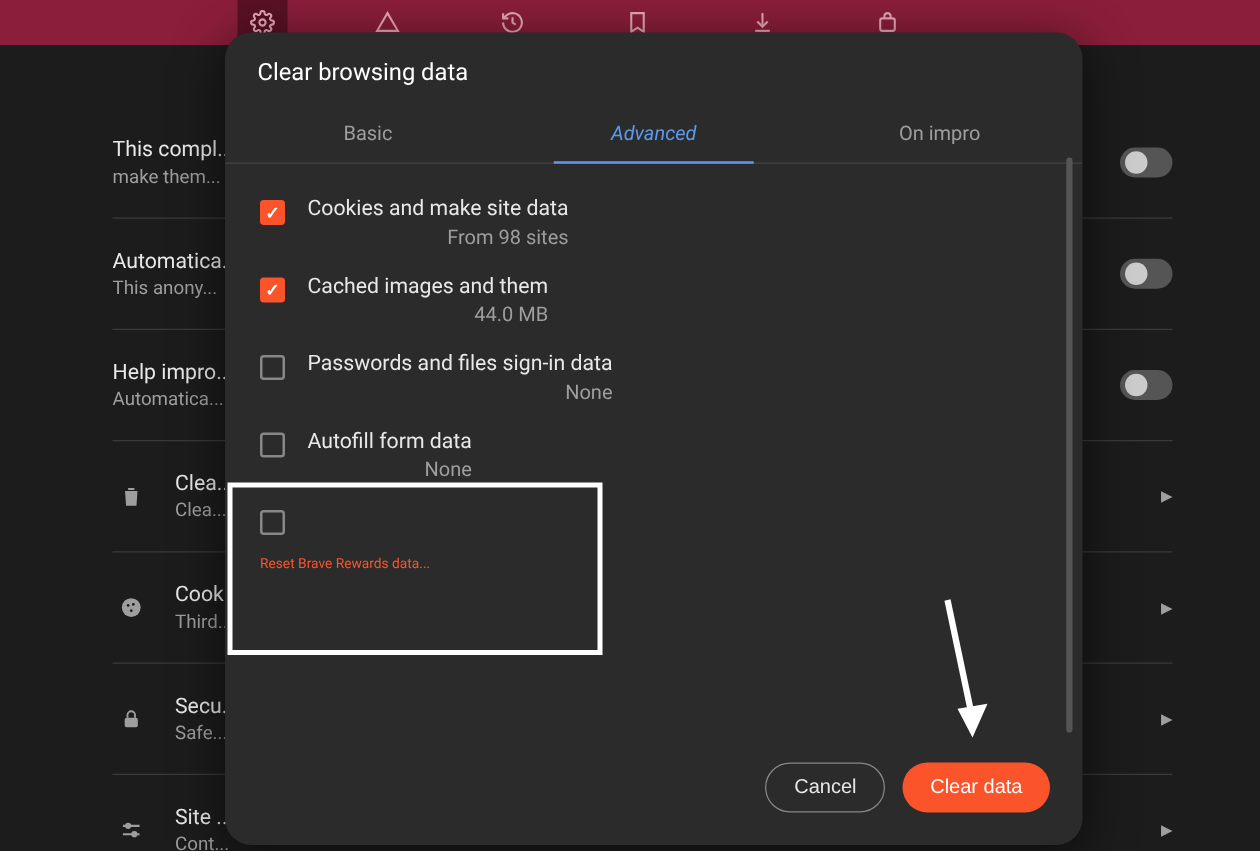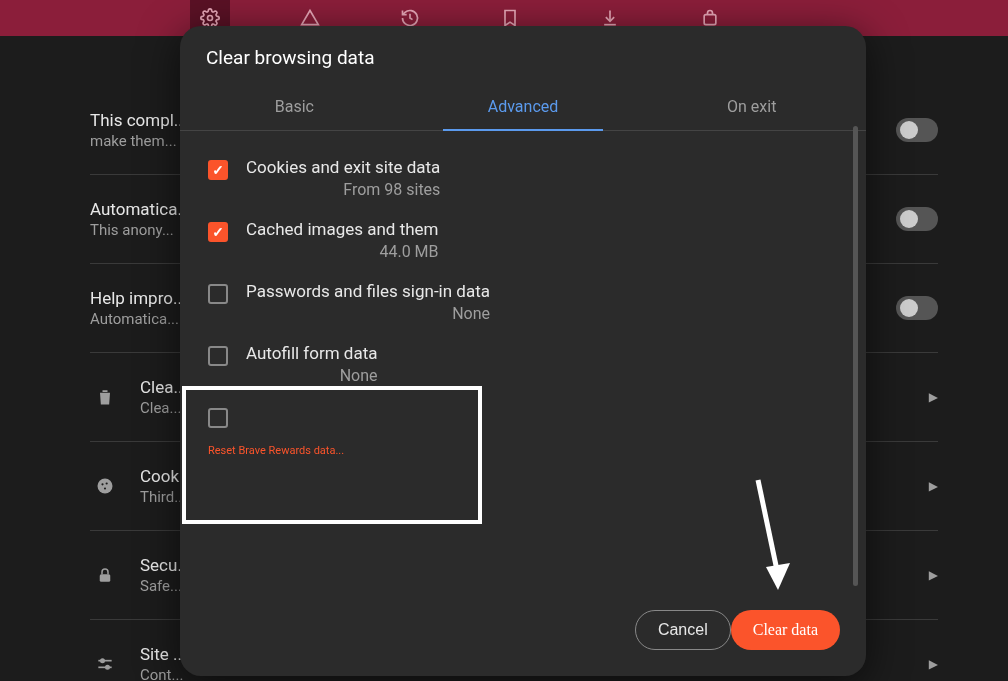--- a/index.html
+++ b/index.html
@@ -97,20 +97,21 @@
     flex: 1;
     text-align: center;
     padding: 10px 0 14px 0;
     font-size: 16px;
     color: var(--text-secondary);
     cursor: pointer;
     position: relative;
   }
   .tab.active {
     color: var(--accent-blue);
+    font-style: italic;
   }
   .tab.active::after {
     content: "";
     position: absolute;
     left: 15%; right: 15%; bottom: -1px;
     height: 2px; background: var(--accent-blue);
   }
   .modal-body {
     flex: 1;
     overflow-y: auto;
@@ -150,38 +151,38 @@
     left: 2px;
     top: 255px;
     width: 300px;
     height: 138px;
     border: 4px solid #fff;
     pointer-events: none;
   }
   .modal-footer {
     display: flex;
     justify-content: flex-end;
+    gap: 14px;
     padding: 10px 26px 26px 26px;
   }
   .btn {
     padding: 10px 22px;
     border-radius: 22px;
     font-size: 16px;
     cursor: pointer;
     border: none;
   }
   .btn-cancel {
     background: transparent;
     border: 1.5px solid #888;
     color: #e8e8e8;
   }
   .btn-primary {
     background: var(--accent-orange);
     color: #fff;
-    font-family: Liberation Serif, serif;
   }
   .arrow-annotation {
     position: absolute;
     left: 738px;
     top: 475px;
     pointer-events: none;
   }
   
   .scroll-track {
     position: absolute;
@@ -313,28 +314,28 @@
     <div class="chev">▶</div>
   </div>
 </div>
 
 <div class="modal">
   <div class="modal-title">Clear browsing data</div>
 
   <div class="tabs">
     <div class="tab">Basic</div>
     <div class="tab active">Advanced</div>
-    <div class="tab">On exit</div>
+    <div class="tab">On impro</div>
   </div>
 
   <div class="modal-body">
     <div class="opt-row">
       <div class="cb checked">✓</div>
       <div class="opt-text">
-        <div class="main">Cookies and exit site data</div>
+        <div class="main">Cookies and make site data</div>
         <div class="sub">From 98 sites</div>
       </div>
     </div>
     <div class="opt-row">
       <div class="cb checked">✓</div>
       <div class="opt-text">
         <div class="main">Cached images and them</div>
         <div class="sub">44.0 MB</div>
       </div>
     </div>

